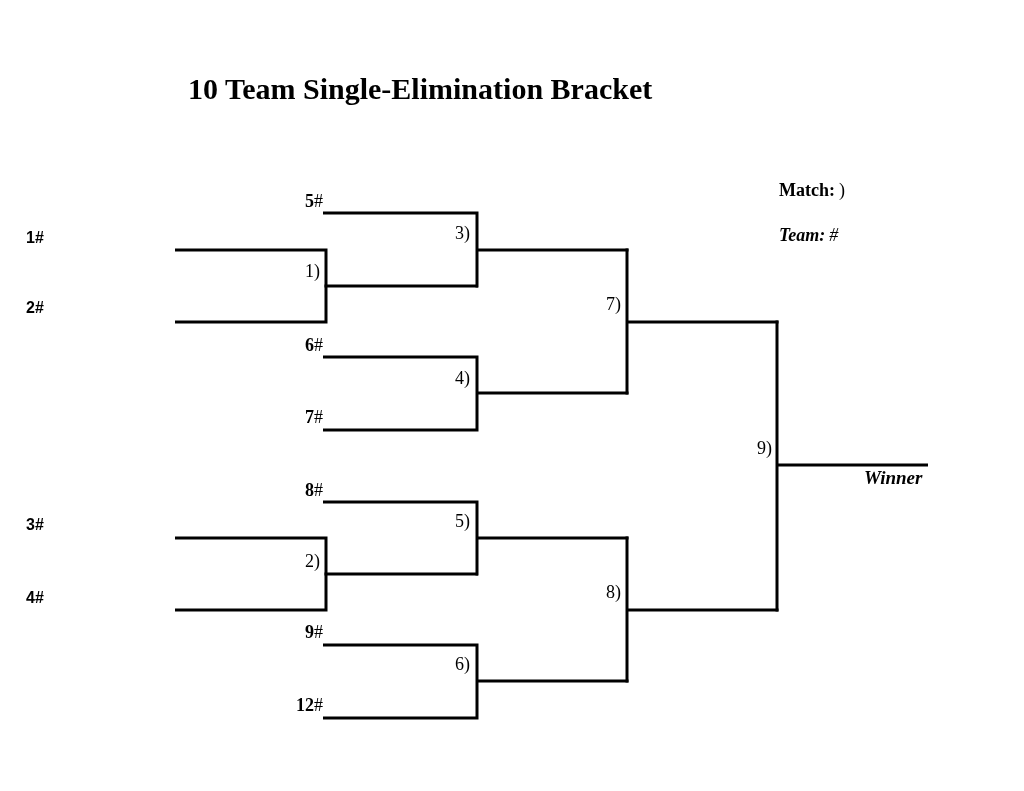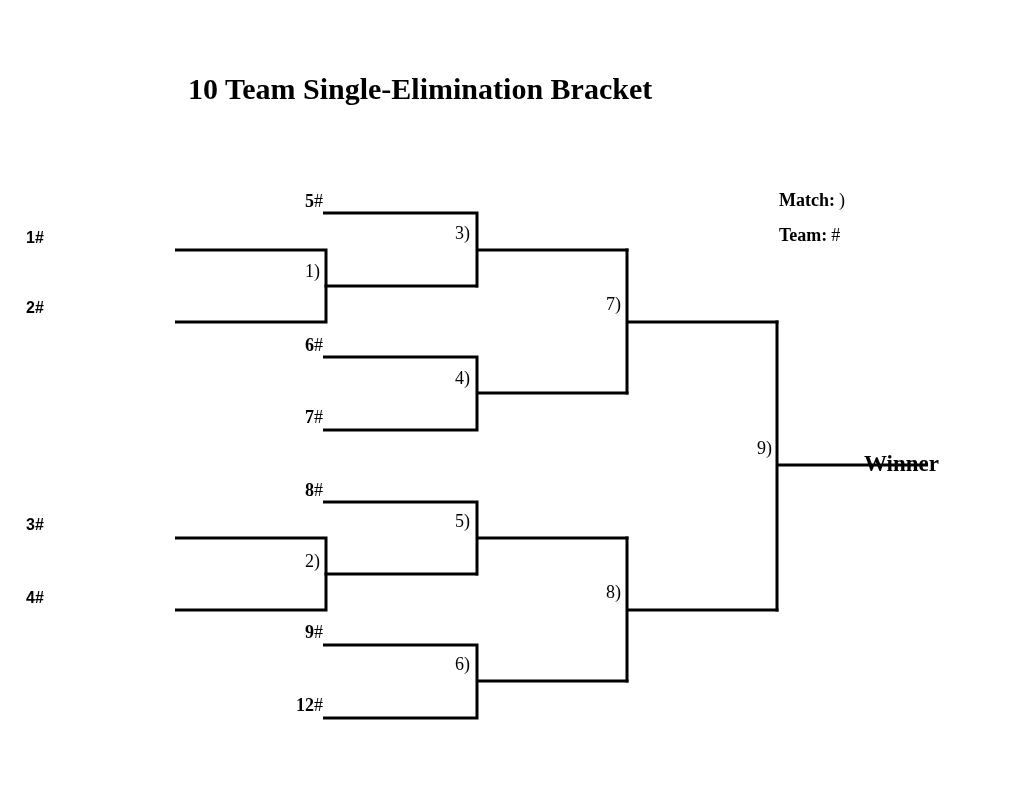--- a/index.html
+++ b/index.html
@@ -39,22 +39,22 @@
   }
 
   .legend-row {
     position: absolute;
     left: 779px;
     font-size: 18px;
     font-weight: bold;
     line-height: 1;
     white-space: nowrap;
   }
-  .legend-row.match { top: 191px; text-align: right; }
-  .legend-row.team  { top: 226px; }
+  .legend-row.match { top: 181px; text-align: right; }
+  .legend-row.team  { top: 226px; font-style: italic; }
   .legend-row .sym { font-weight: normal; margin-left: 4px; }
 
   .seed {
     position: absolute;
     left: 26px;
     font-family: "Liberation Sans", sans-serif;
     font-weight: bold;
     font-size: 16px;
     line-height: 1;
     white-space: nowrap;
@@ -94,25 +94,26 @@
   .mlabel.m3 { right: 554px; top: 224px; }
   .mlabel.m4 { right: 554px; top: 369px; }
   .mlabel.m5 { right: 554px; top: 512px; }
   .mlabel.m6 { right: 554px; top: 655px; }
   .mlabel.m7 { right: 403px; top: 295px; }
   .mlabel.m8 { right: 403px; top: 583px; }
   .mlabel.m9 { right: 252px; top: 439px; }
 
   .winner {
     position: absolute;
-    left: 864px; top: 452px;
-    font-size: 23px;
+    left: 864px; top: 468px;
+    font-size: 19px;
     font-weight: bold;
     line-height: 1;
     white-space: nowrap;
+    font-style: italic;
   }
 </style>
 </head>
 <body>
 
 <div class="page">
 
   <h1 class="title">10 Team Single-Elimination Bracket</h1>
 
   <div class="legend-row match">

